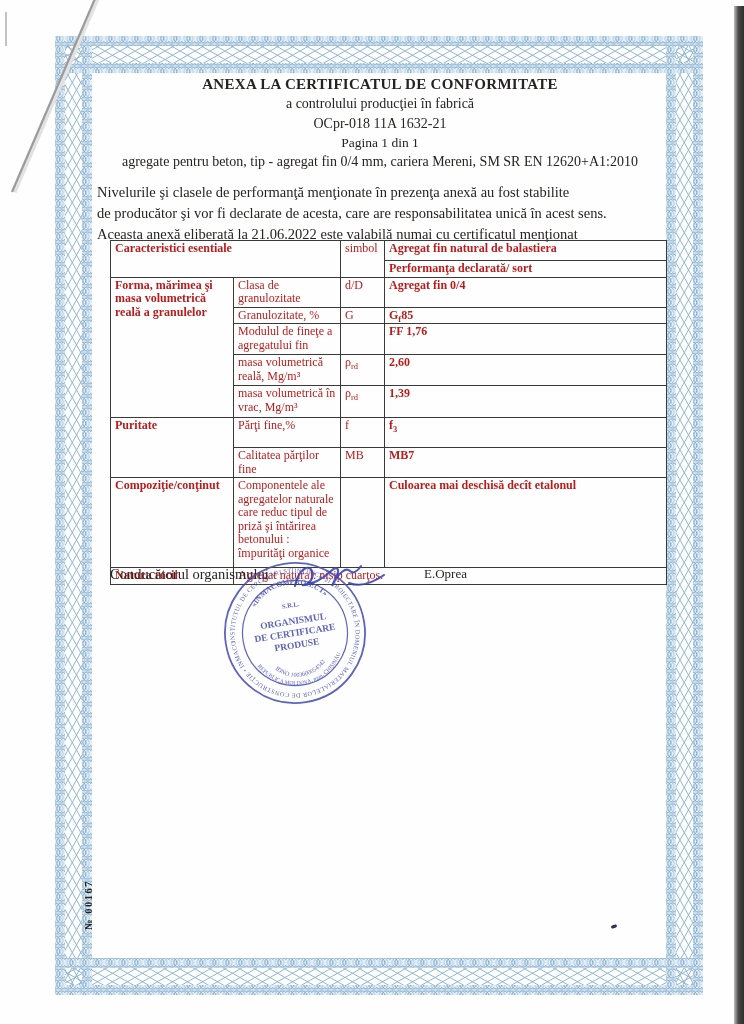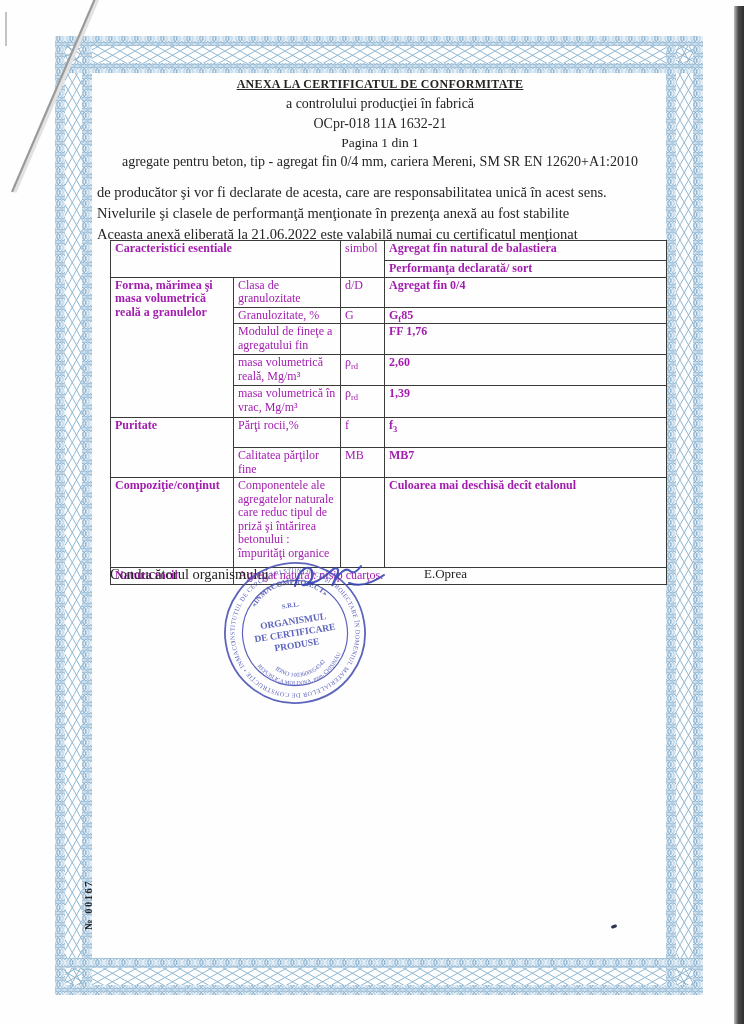--- a/index.html
+++ b/index.html
@@ -1,30 +1,30 @@
 <!DOCTYPE html>
 <html><head>
 <meta charset="utf-8">
 <style>
   html,body{margin:0;padding:0;background:#e8e8e8;}
   .scan{position:relative;width:744px;height:1024px;background:#fefefe;overflow:hidden;
         font-family:"Liberation Serif","DejaVu Serif",serif;color:#262422;}
   .abs{position:absolute;}
   
   .header-block{position:absolute;left:94px;top:74px;width:572px;text-align:center;}
-  .hb-title{font-size:12px;font-weight:bold;letter-spacing:.3px;line-height:20px;text-decoration:underline;}
+  .hb-title{font-size:15px;font-weight:bold;letter-spacing:.3px;line-height:20px;}
   .hb-line{font-size:14px;line-height:19.5px;}
   .hb-small{font-size:13.5px;line-height:19px;}
   
   .intro{position:absolute;left:97px;top:182px;width:566px;font-size:14.5px;line-height:21px;}
   
   .tblwrap{position:absolute;left:110px;top:240px;}
   table{border-collapse:collapse;table-layout:fixed;width:556px;}
   td{border:1px solid #3a3a38;font-size:12px;line-height:13.5px;padding:1px 4px;
-     vertical-align:top;color:#a21caf;overflow:hidden;}
+     vertical-align:top;color:#b91c1c;overflow:hidden;}
   td.g{font-weight:bold;}
   td.sym{text-align:left;}
   td.v{font-weight:bold;}
   sub{font-size:8.5px;line-height:0;}
   
   .sig-label{position:absolute;left:110px;top:566px;font-size:14.5px;text-align:center;}
   .sig-name{position:absolute;left:424px;top:566px;font-size:13px;}
   .stamp{position:absolute;left:210px;top:548px;width:170px;height:170px;
          transform:rotate(-9deg);opacity:.88;}
   .signature-svg{position:absolute;left:291px;top:556px;}
@@ -88,22 +88,22 @@
 
   <div class="header-block">
     <div class="hb-title">ANEXA LA CERTIFICATUL DE CONFORMITATE</div>
     <div class="hb-line">a controlului producţiei în fabrică</div>
     <div class="hb-line">OCpr-018 11A 1632-21</div>
     <div class="hb-small">Pagina 1 din 1</div>
     <div class="hb-line">agregate pentru beton, tip - agregat fin 0/4 mm, cariera Mereni, SM SR EN 12620+A1:2010</div>
   </div>
 
   <div class="intro">
+    <div>Nivelurile şi clasele de performanţă menţionate în prezenţa anexă au fost stabilite</div>
     <div>de producător şi vor fi declarate de acesta, care are responsabilitatea unică în acest sens.</div>
-    <div>Nivelurile şi clasele de performanţă menţionate în prezenţa anexă au fost stabilite</div>
     <div>Aceasta anexă eliberată la 21.06.2022 este valabilă numai cu certificatul menţionat</div>
   </div>
 
   <div class="tblwrap">
   <table>
     <colgroup>
           <col style="width:123px">
           <col style="width:107px">
           <col style="width:44px">
           <col style="width:282px">
@@ -138,21 +138,21 @@
       <td class="sym"><span>ρ</span><sub>rd</sub></td>
       <td class="v">2,60</td>
     </tr>
     <tr style="height:32px">
       <td>masa volumetrică în vrac, Mg/m³</td>
       <td class="sym"><span>ρ</span><sub>rd</sub></td>
       <td class="v">1,39</td>
     </tr>
     <tr style="height:30px">
       <td class="g" rowspan="2">Puritate</td>
-      <td>Părţi rocii,%</td>
+      <td>Părţi fine,%</td>
       <td class="sym">f</td>
       <td class="v"><span>f</span><sub>3</sub></td>
     </tr>
     <tr style="height:17px">
       <td>Calitatea părţilor fine</td>
       <td class="sym">MB</td>
       <td class="v">MB7</td>
     </tr>
     <tr style="height:90px">
       <td class="g">Compoziţie/conţinut</td>

